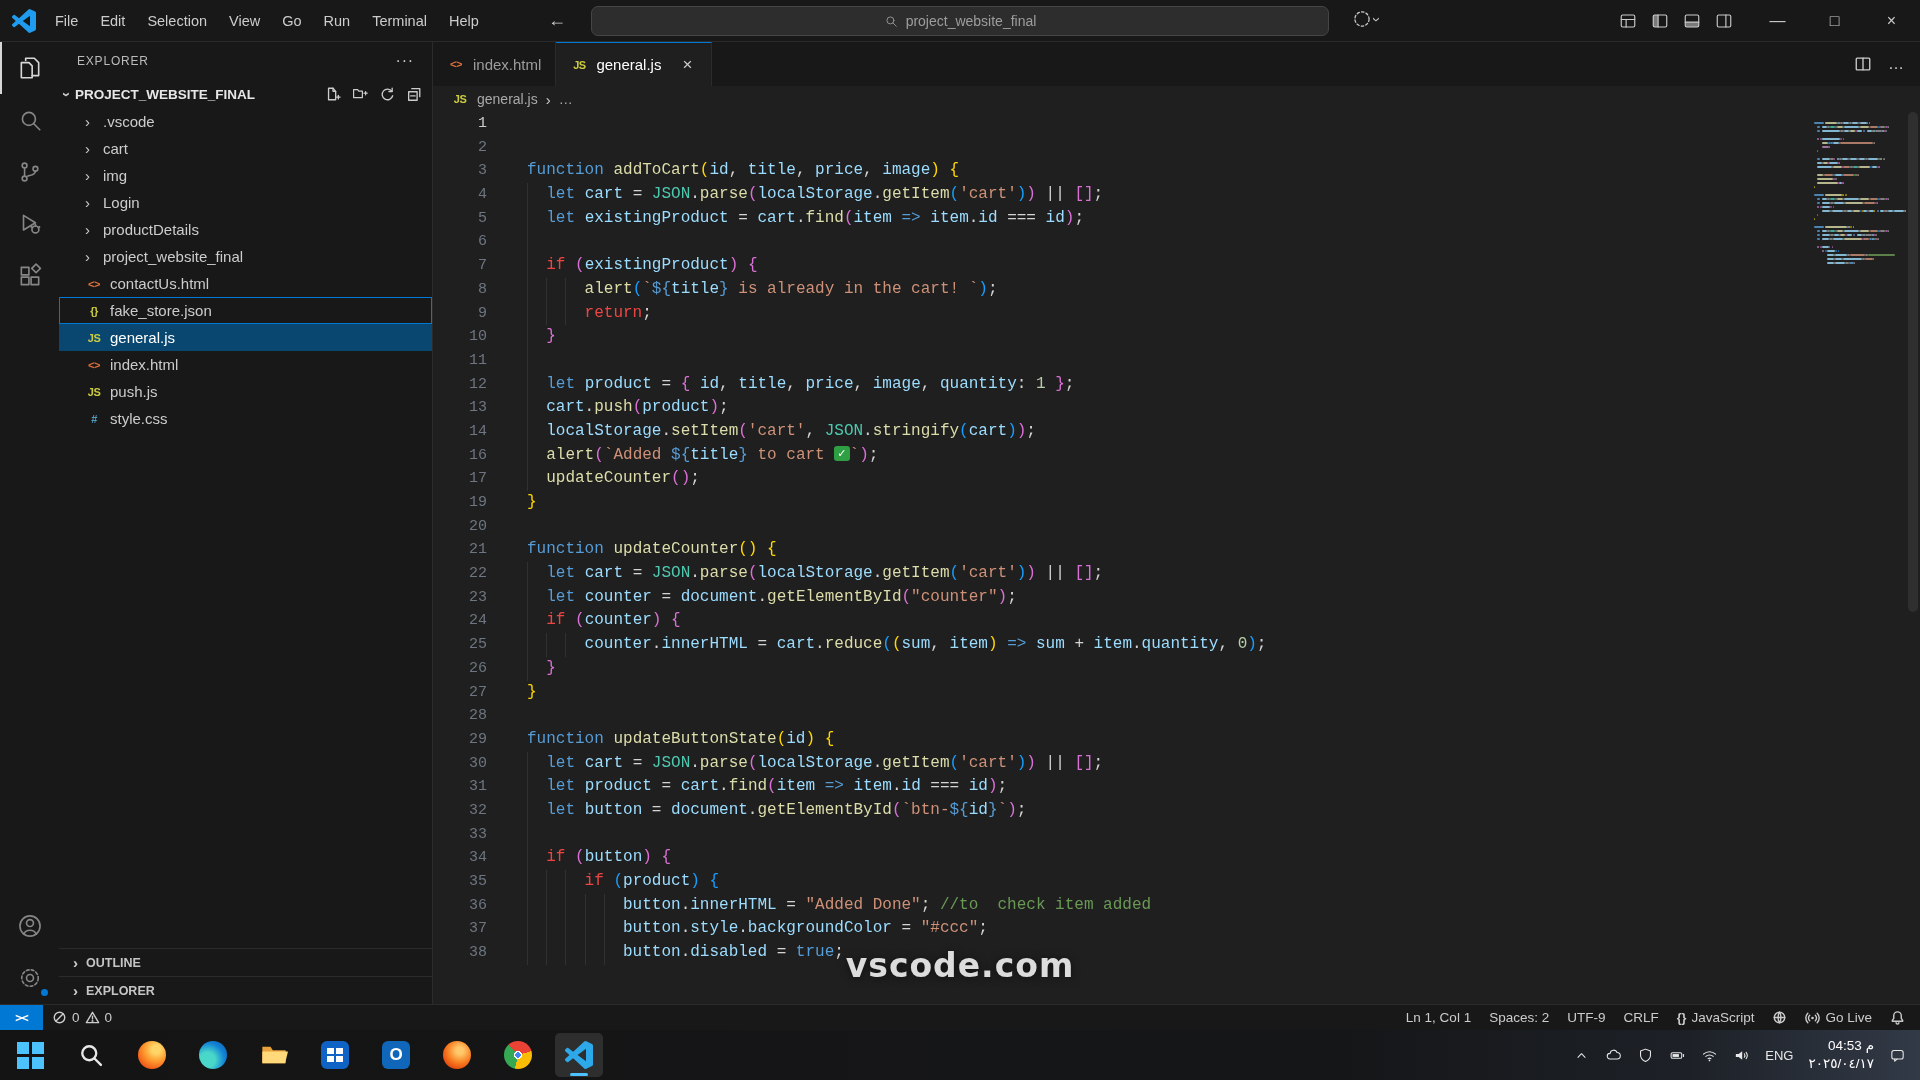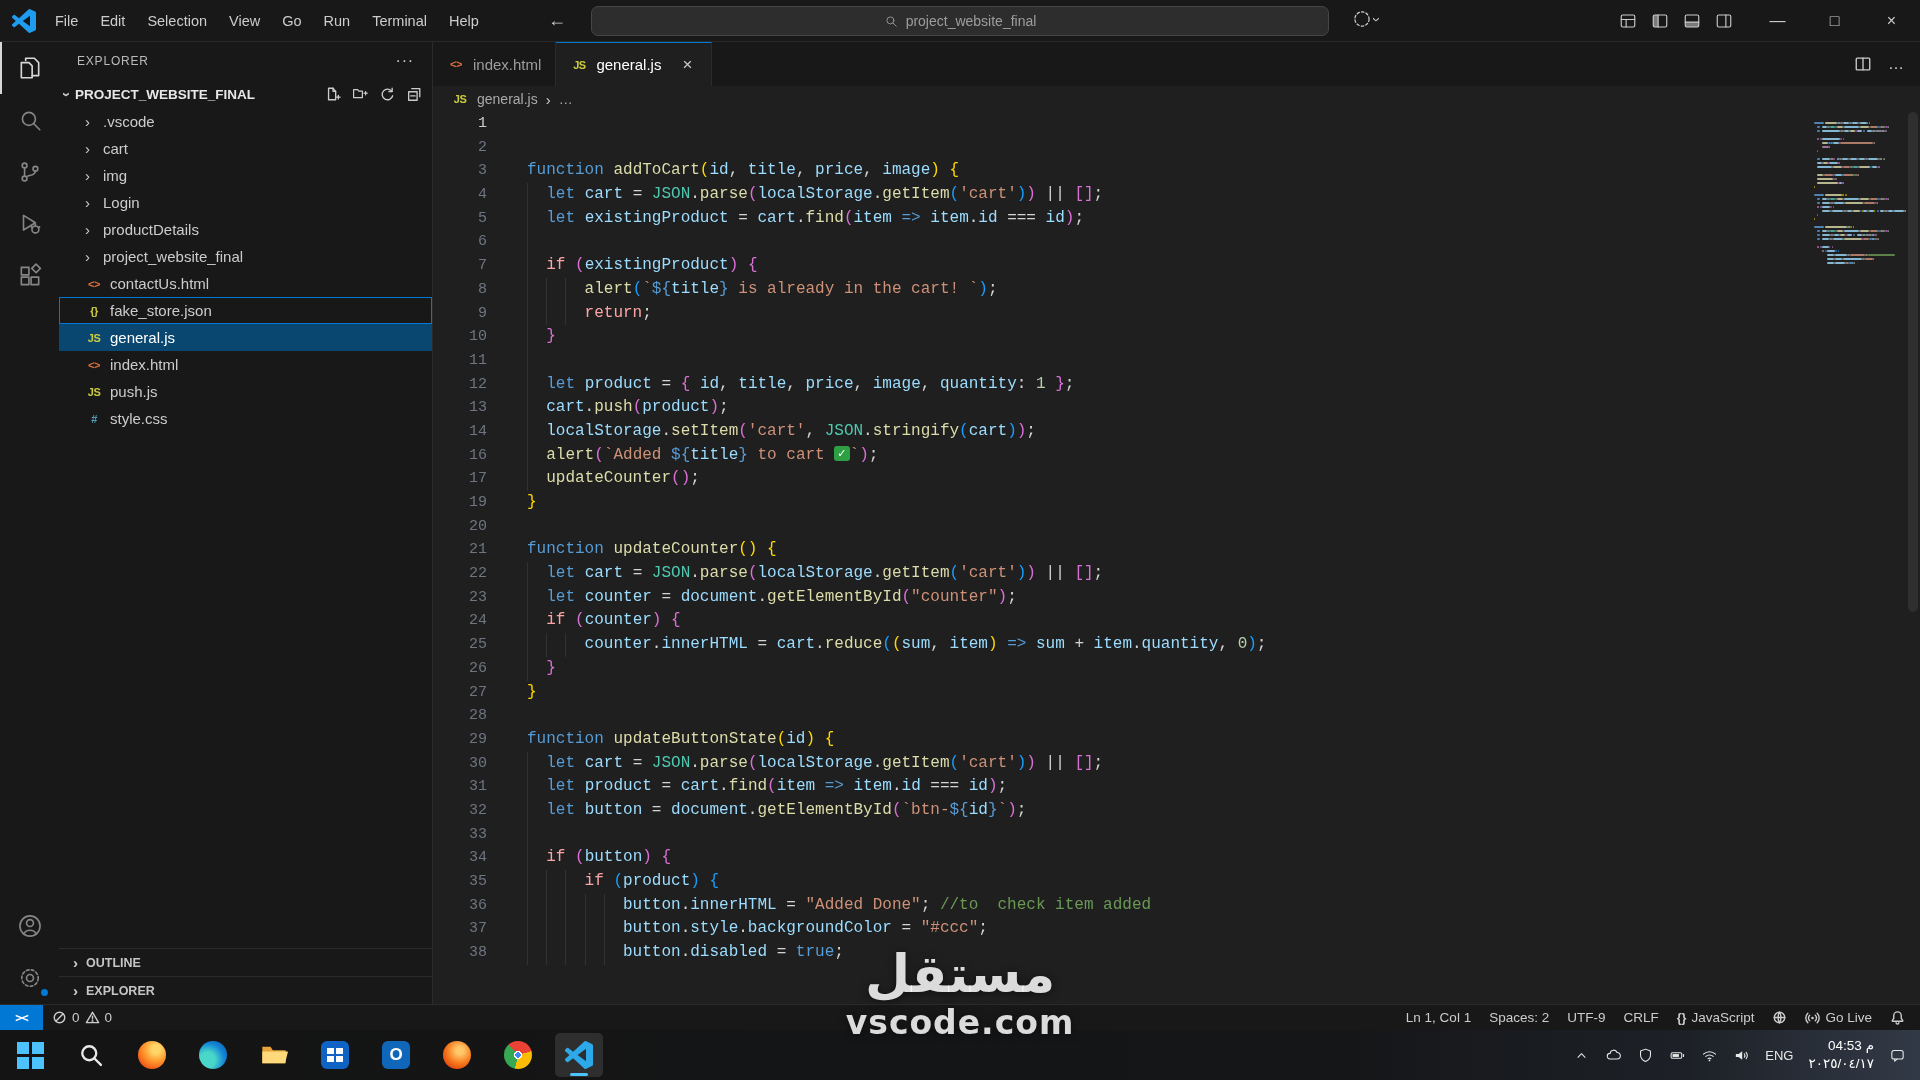--- a/index.html
+++ b/index.html
@@ -59,21 +59,21 @@
   .tab .close{margin-left:8px;font-size:17px;width:20px;height:20px;line-height:19px;text-align:center;border-radius:4px;color:#cccccc;}
   .tabbar-right{margin-left:auto;display:flex;align-items:center;gap:16px;padding-right:16px;color:#cccccc;}
   .breadcrumb{flex:0 0 26px;display:flex;align-items:center;gap:8px;padding:0 18px;font-size:14px;color:#a9a9a9;}
   .code-wrap{flex:1;position:relative;overflow:hidden;
     font-family:"Liberation Mono","DejaVu Sans Mono",monospace;font-size:16px;line-height:23.7px;}
   .code-row{display:flex;height:23.7px;white-space:pre;}
   .ln{flex:0 0 54px;text-align:right;color:#6e7681;font-size:15px;}
   .ln.active{color:#cccccc;}
   .cl{margin-left:40px;position:relative;flex:1;white-space:pre;}
   .guide{position:absolute;top:0;bottom:0;width:1px;background:#313131;}
-  .tk-k{color:#569cd6}.tk-c{color:#fca5a5}.tk-f{color:#dcdcaa}.tk-v{color:#9cdcfe}.tk-C{color:#4ec9b0}
+  .tk-k{color:#569cd6}.tk-c{color:#ef4444}.tk-f{color:#dcdcaa}.tk-v{color:#9cdcfe}.tk-C{color:#4ec9b0}
   .tk-s{color:#ce9178}.tk-n{color:#b5cea8}.tk-o{color:#d4d4d4}.tk-m{color:#6a9955}
   .tk-b1{color:#ffd700}.tk-b2{color:#da70d6}.tk-b3{color:#179fff}.tk-i{color:#569cd6}
   .tk-e{display:inline-block;background:#2ea043;color:#fff;border-radius:3px;font-size:11px;line-height:13px;padding:1px 3px;transform:translateY(-2px);font-family:"DejaVu Sans",sans-serif;}
   .minimap{position:absolute;top:2px;right:14px;width:92px;opacity:.8;overflow:hidden;}
   .mm-row{height:2px;margin-bottom:2px;display:flex;}
   .mm-row span{height:2px;border-radius:1px;flex:0 0 auto;}
   .scroll-slider{position:absolute;top:0;right:2px;width:10px;height:56%;background:rgba(121,121,121,.18);border-radius:5px;}
 
   
   .statusbar{flex:0 0 26px;background:#181818;border-top:1px solid #2b2b2b;display:flex;align-items:center;font-size:13.5px;color:#cccccc;}
@@ -907,16 +907,15 @@
         <div>٢٠٢٥/٠٤/١٧</div>
       </div>
       <svg class="icon" viewBox="0 0 24 24">
           <rect x="4" y="5" width="16" height="12" rx="3"></rect>
           <path d="M8 17v3l3.5-3"></path>
         </svg>
     </div>
   </div>
 
   <div class="watermark">
-    <div class="ar">مستقل</div>
     <div class="en">vscode.com</div>
   </div>
 </div>
 
 </body></html>

